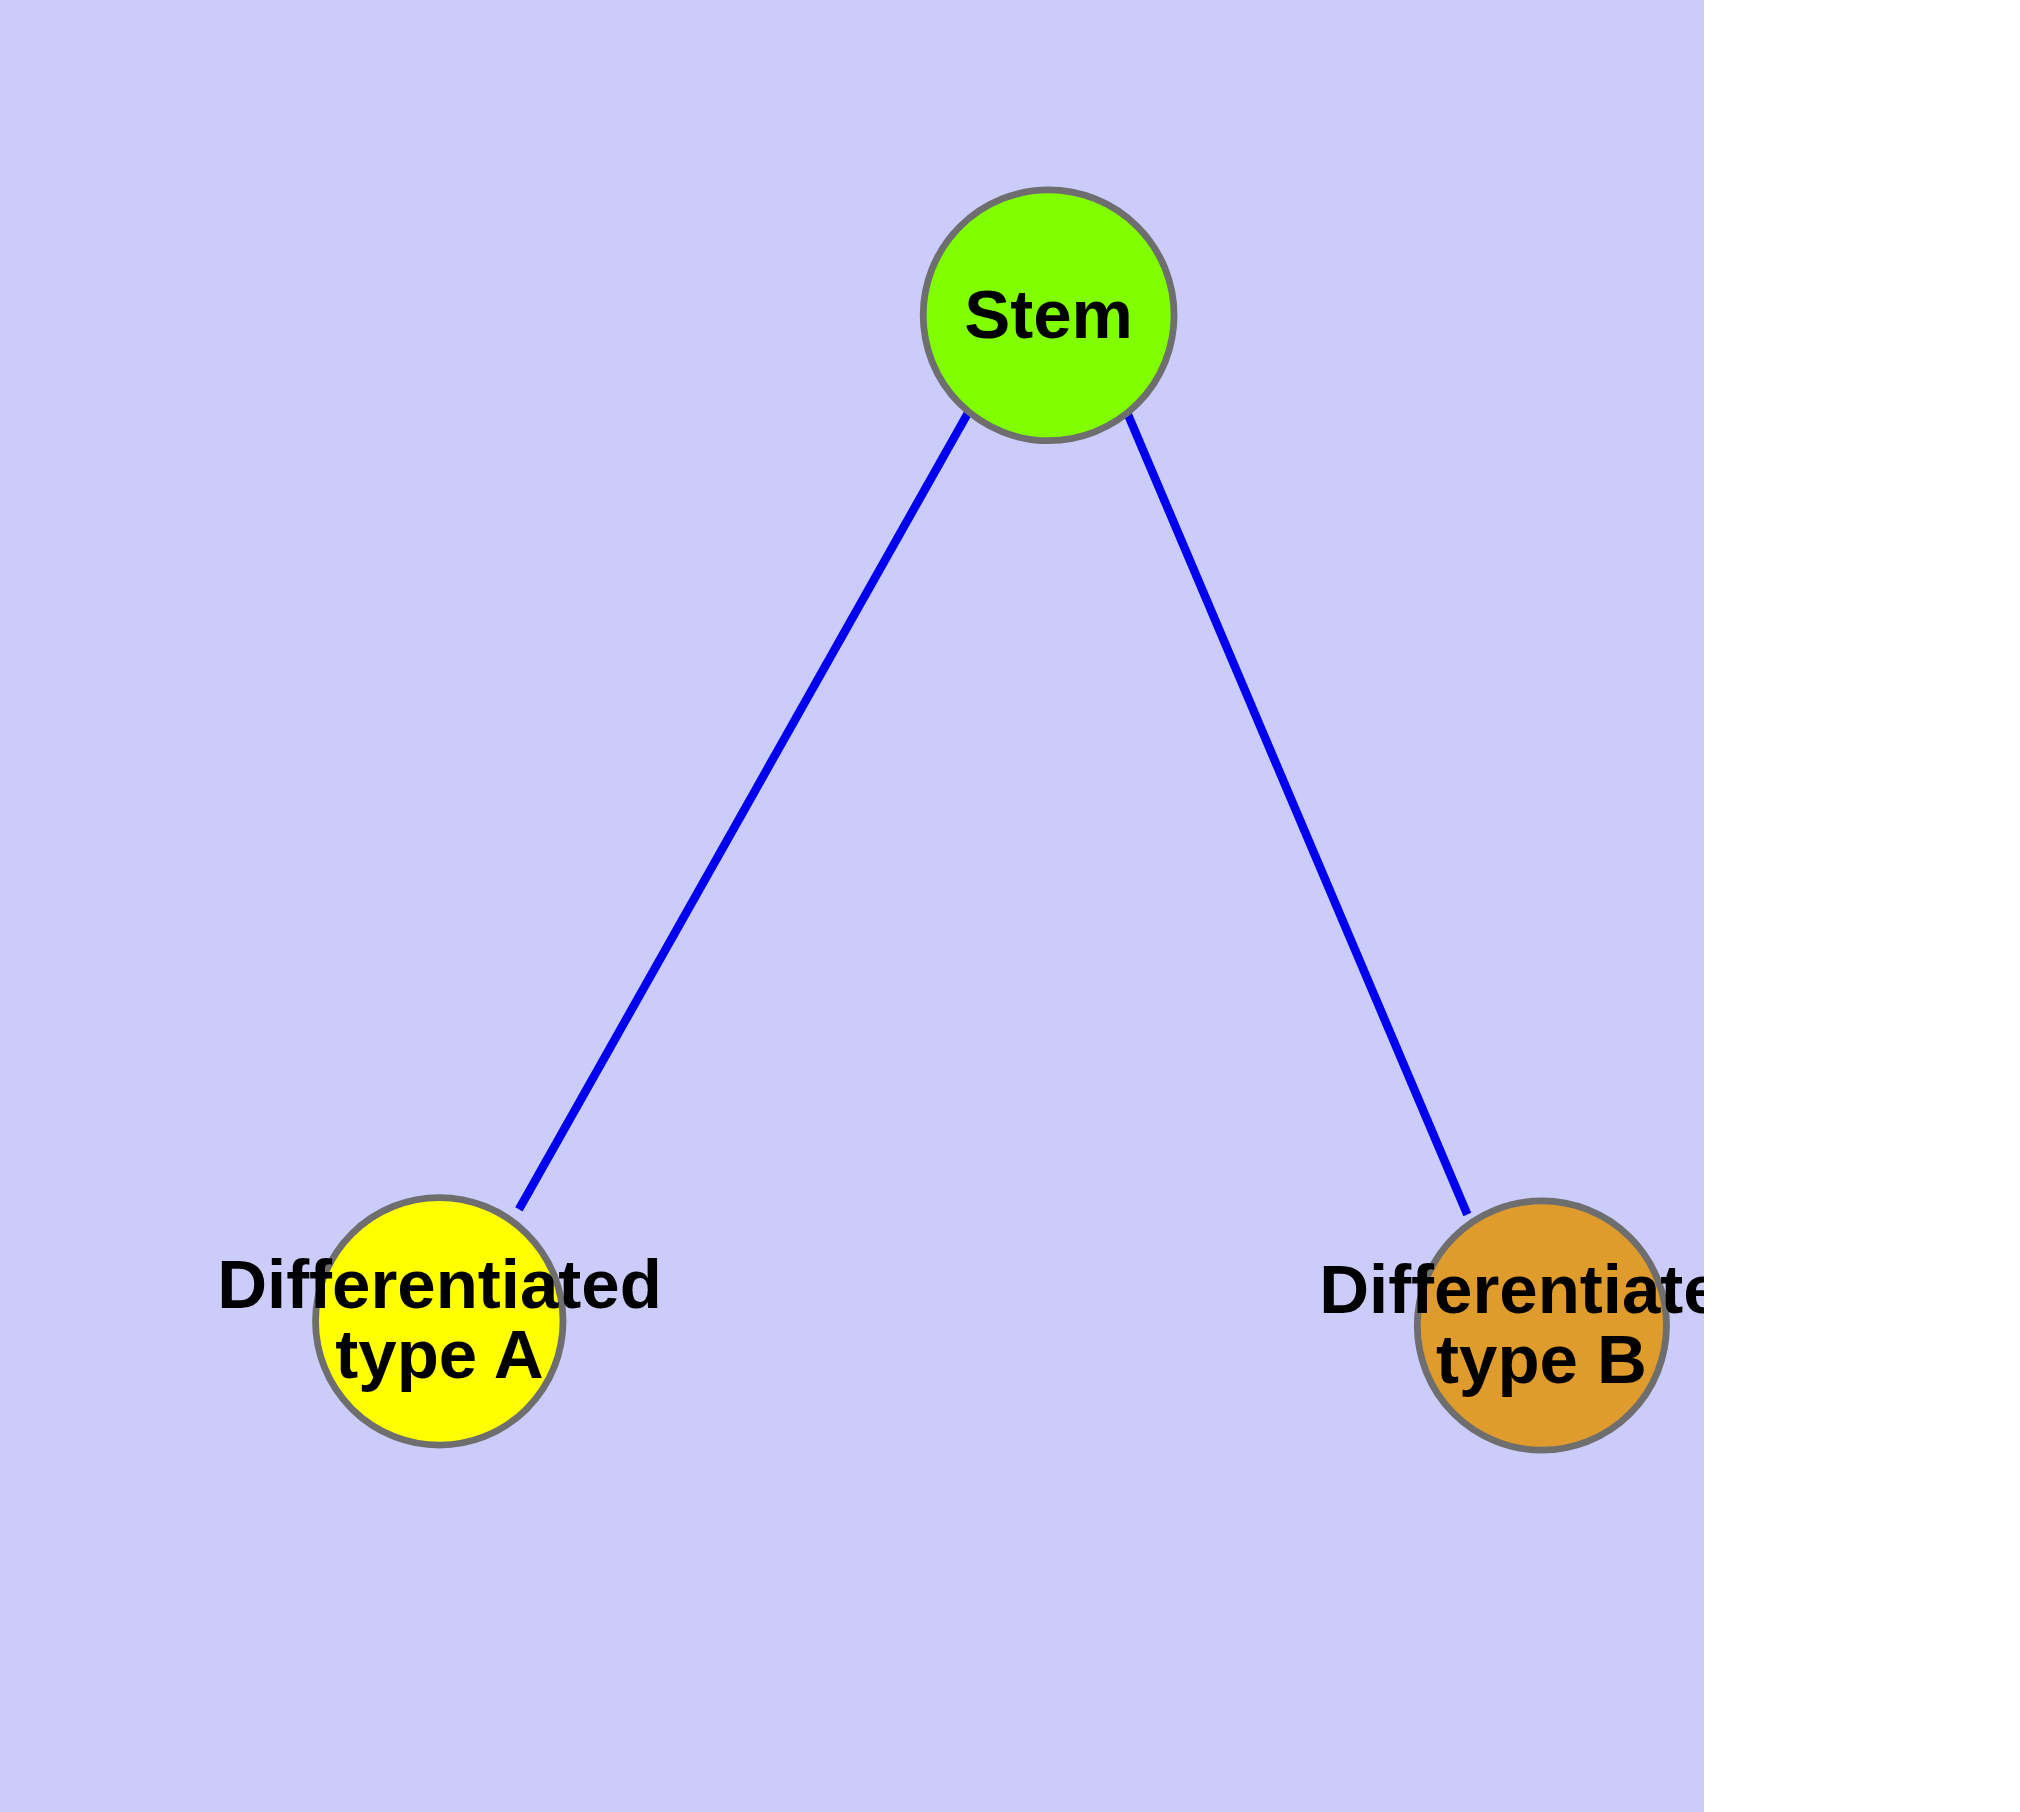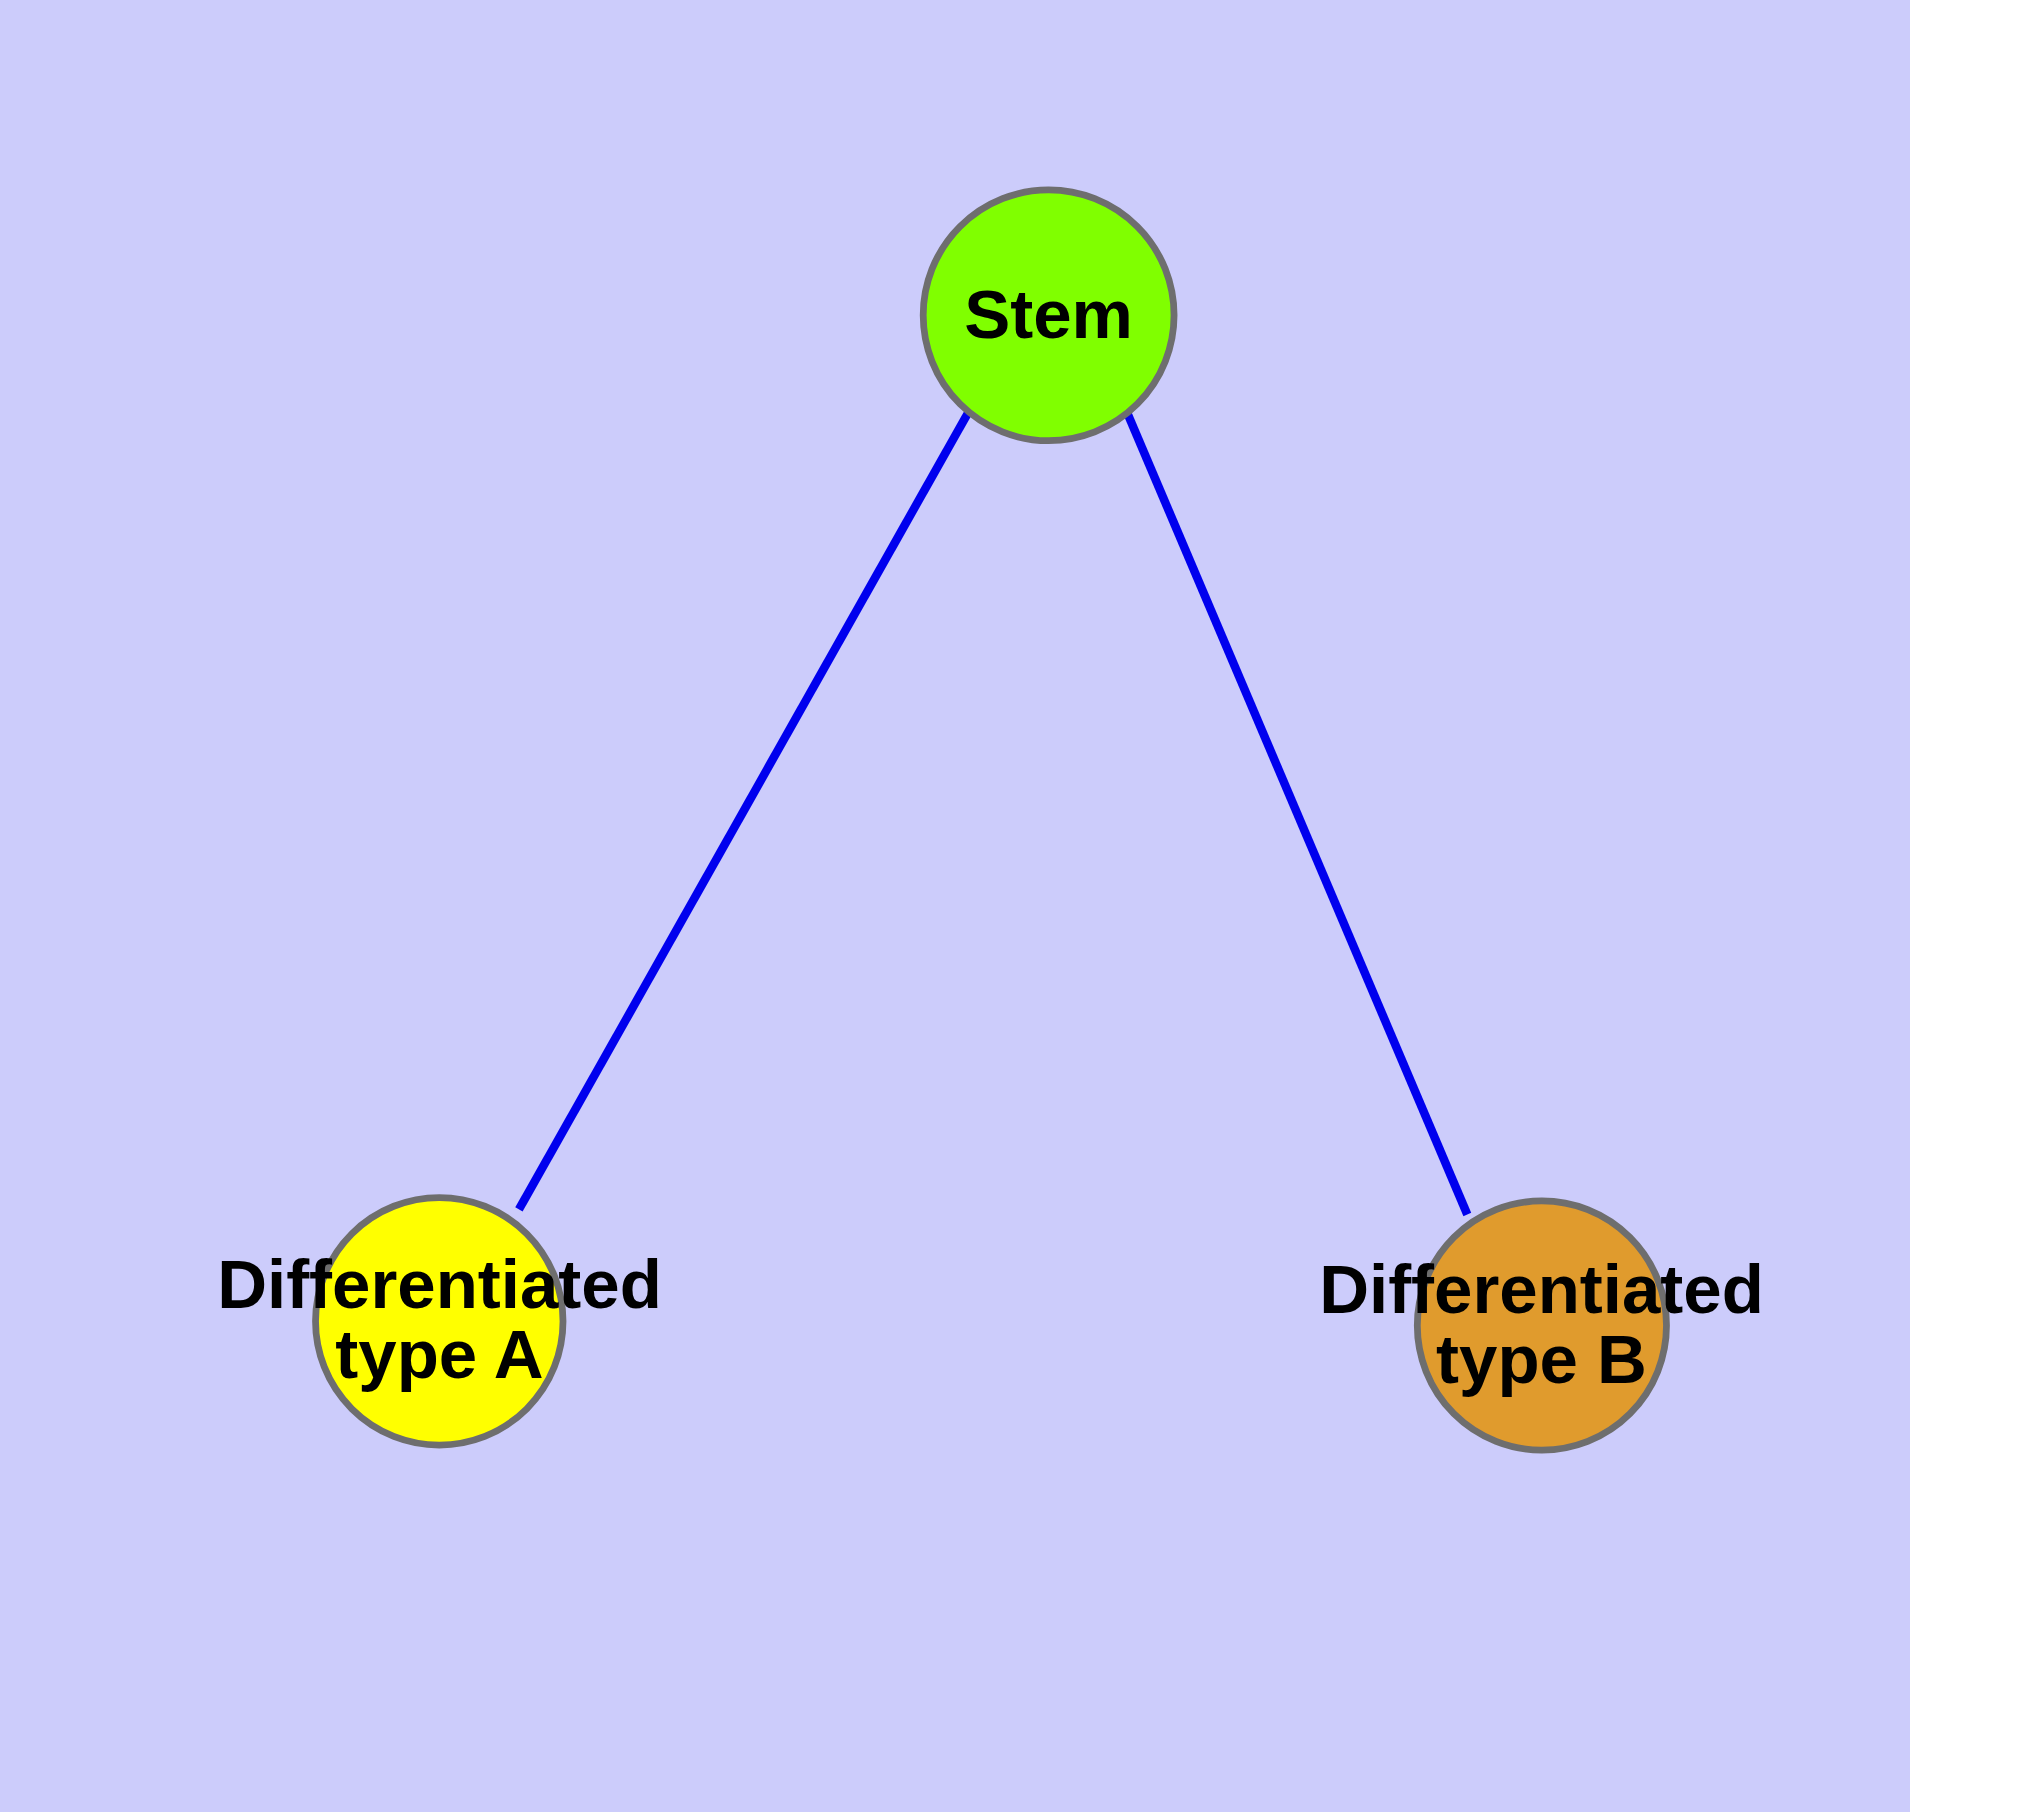--- a/index.html
+++ b/index.html
@@ -34,21 +34,21 @@
     color: #000000;
     line-height: 1.02;
     white-space: pre;
     pointer-events: none;
     -webkit-font-smoothing: antialiased;
   }
 </style>
 </head>
 <body>
 
-<div id="stage" style="width: 1900px; height: 1812px; padding-left: 10px;">
+<div id="stage" style="width: 1704px; height: 1812px;">
 
   <div id="canvas-bg" style="background: rgb(204, 204, 251); width: 2021px; height: 1812px;"></div>
 
   <svg id="graph-svg" viewBox="0 0 2384 2138" xmlns="http://www.w3.org/2000/svg">
     <g>
       <line class="graph-edge" x1="1142" y1="487" x2="612" y2="1427" stroke="#0000ee" stroke-width="10" stroke-linecap="butt"></line>
       <line class="graph-edge" x1="1328" y1="483" x2="1731" y2="1433" stroke="#0000ee" stroke-width="10" stroke-linecap="butt"></line>
     </g>
     <g>
       <circle class="graph-node" cx="1237" cy="372" r="148" fill="#80ff00" stroke="#6e6e6e" stroke-width="8"></circle>

